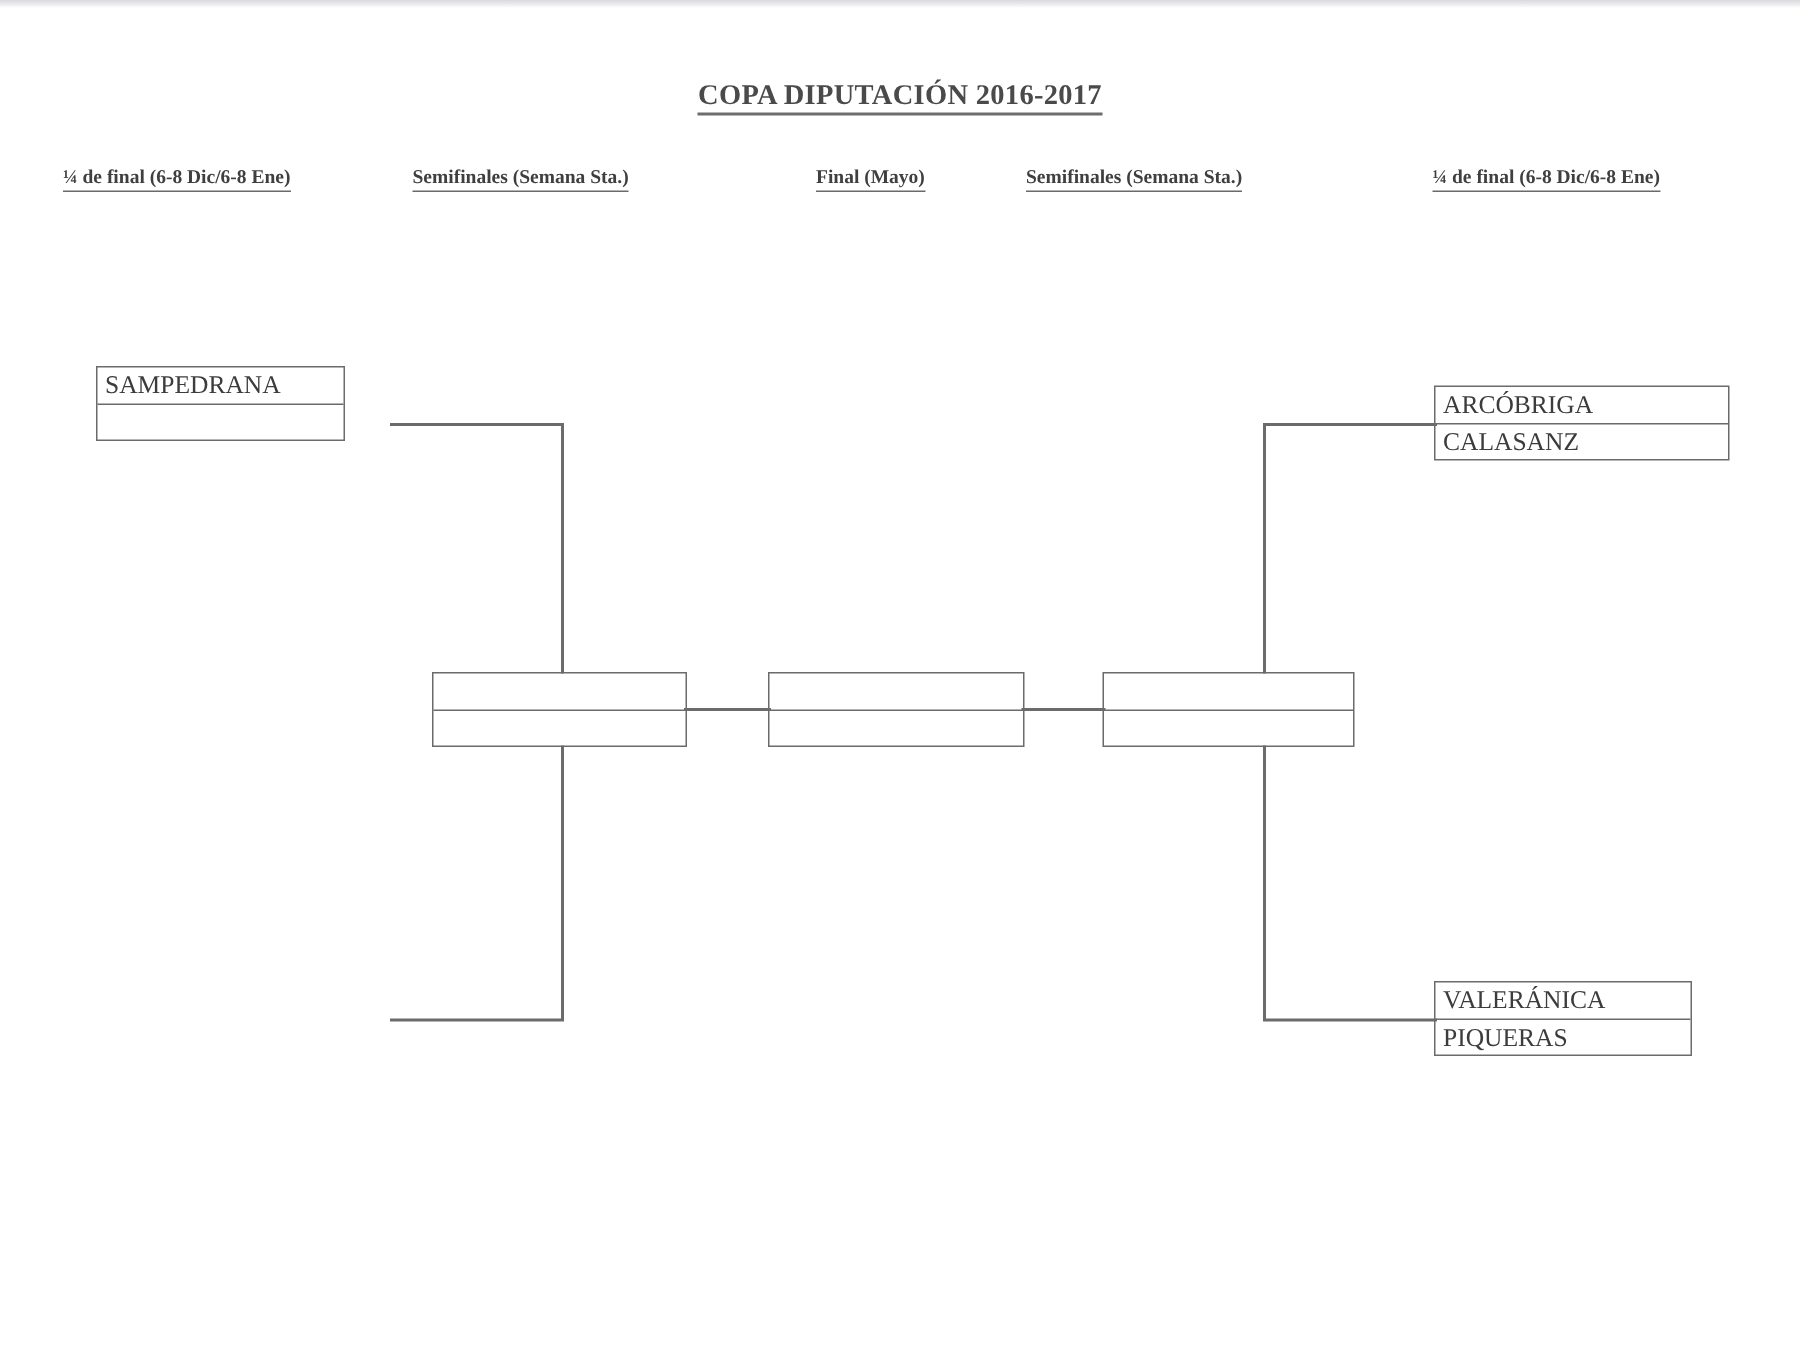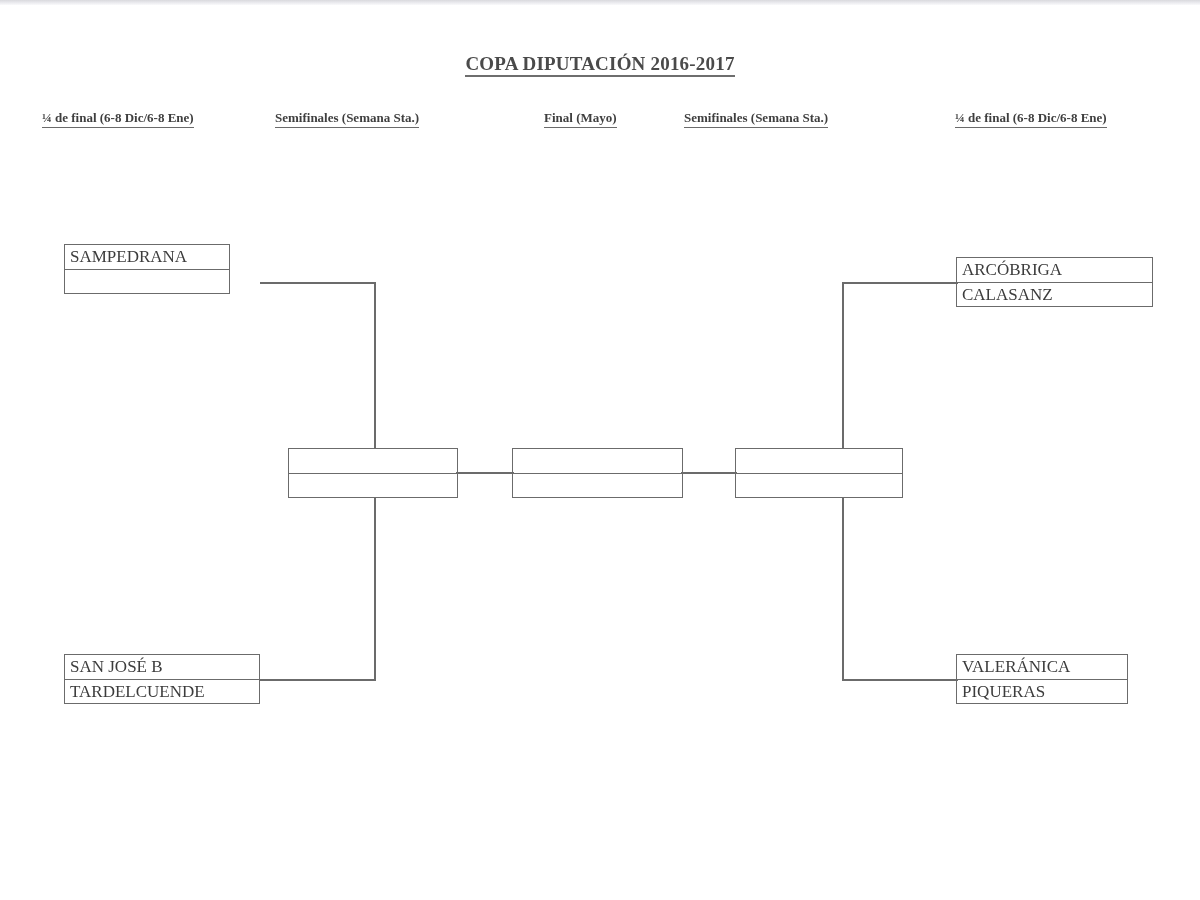--- a/index.html
+++ b/index.html
@@ -118,24 +118,20 @@
   <div class="round-header" id="hdr-qf-left">¼ de final (6-8 Dic/6-8 Ene)</div>
   <div class="round-header" id="hdr-sf-left">Semifinales (Semana Sta.)</div>
   <div class="round-header" id="hdr-final">Final (Mayo)</div>
   <div class="round-header" id="hdr-sf-right">Semifinales (Semana Sta.)</div>
   <div class="round-header" id="hdr-qf-right">¼ de final (6-8 Dic/6-8 Ene)</div>
 
   <div class="match-box" id="box-qf-tl">
     <div class="slot top">SAMPEDRANA</div>
   </div>
 
-  <div class="match-box" id="box-qf-bl">
-    <div class="slot top">SAN JOSÉ B</div>
-    <div class="slot bottom">TARDELCUENDE</div>
-  </div>
 
   <div class="match-box" id="box-qf-tr">
     <div class="slot top">ARCÓBRIGA</div>
     <div class="slot bottom">CALASANZ</div>
   </div>
 
   <div class="match-box" id="box-qf-br">
     <div class="slot top">VALERÁNICA</div>
     <div class="slot bottom">PIQUERAS</div>
   </div>

